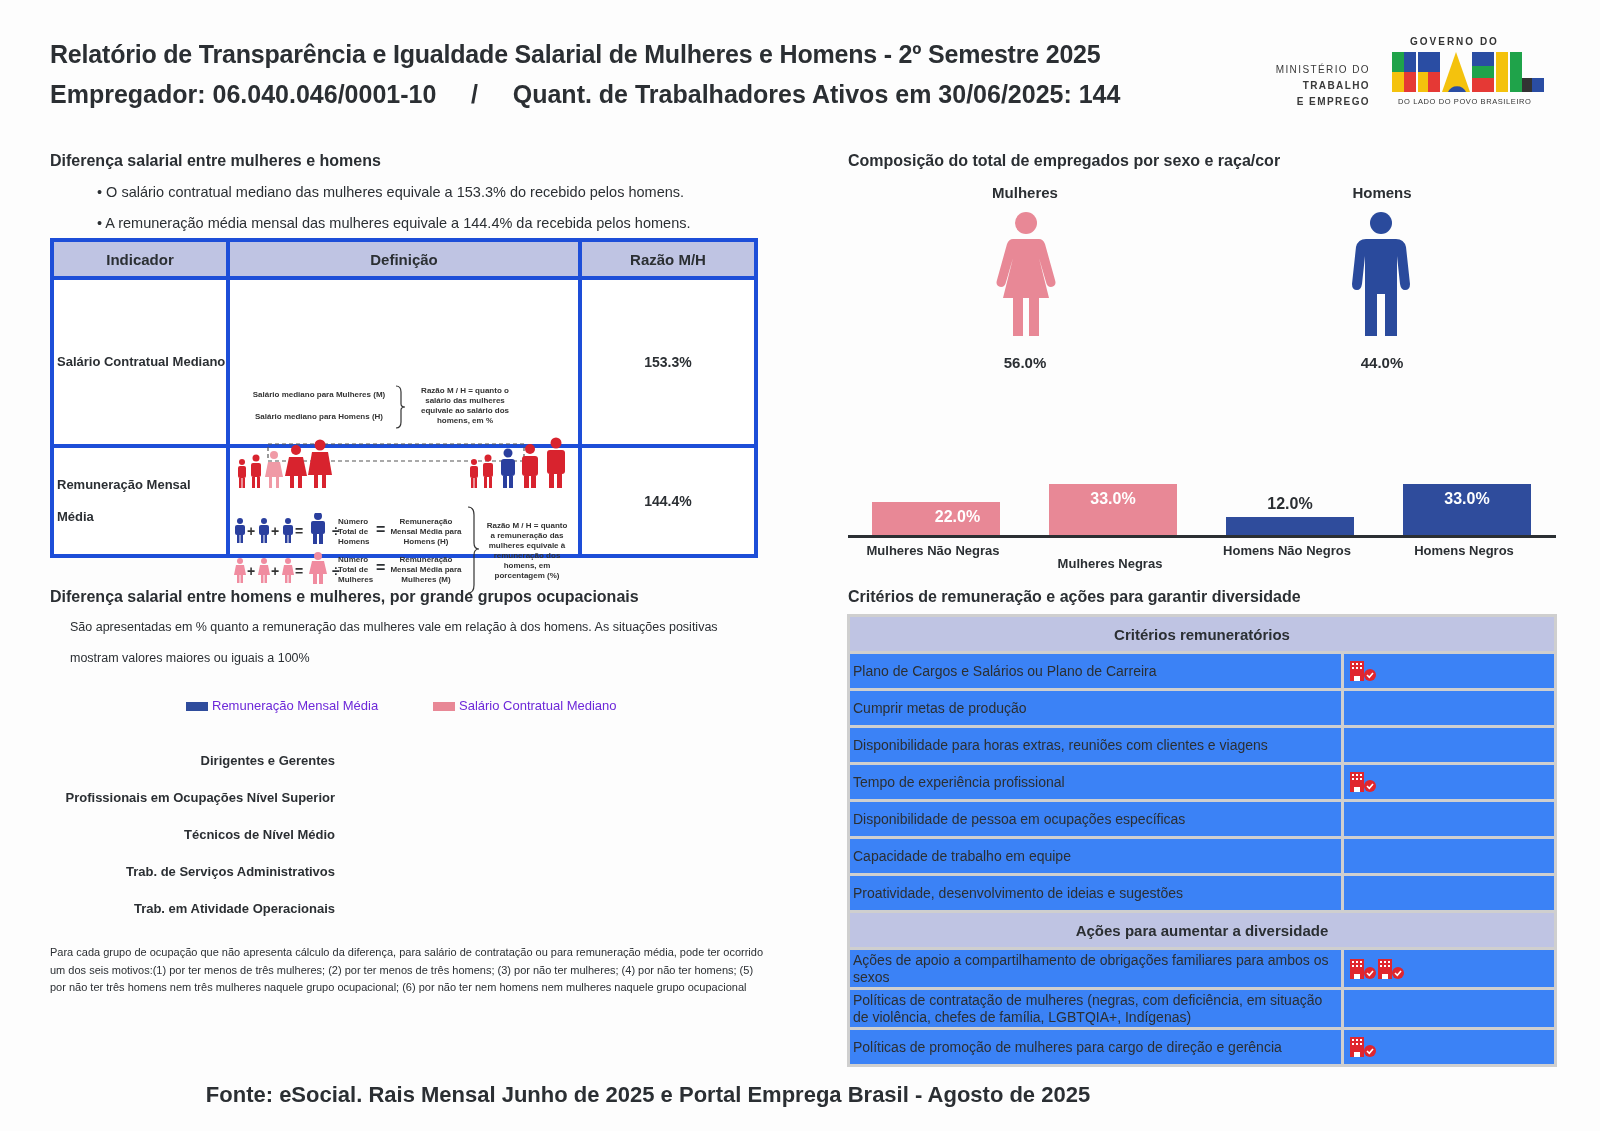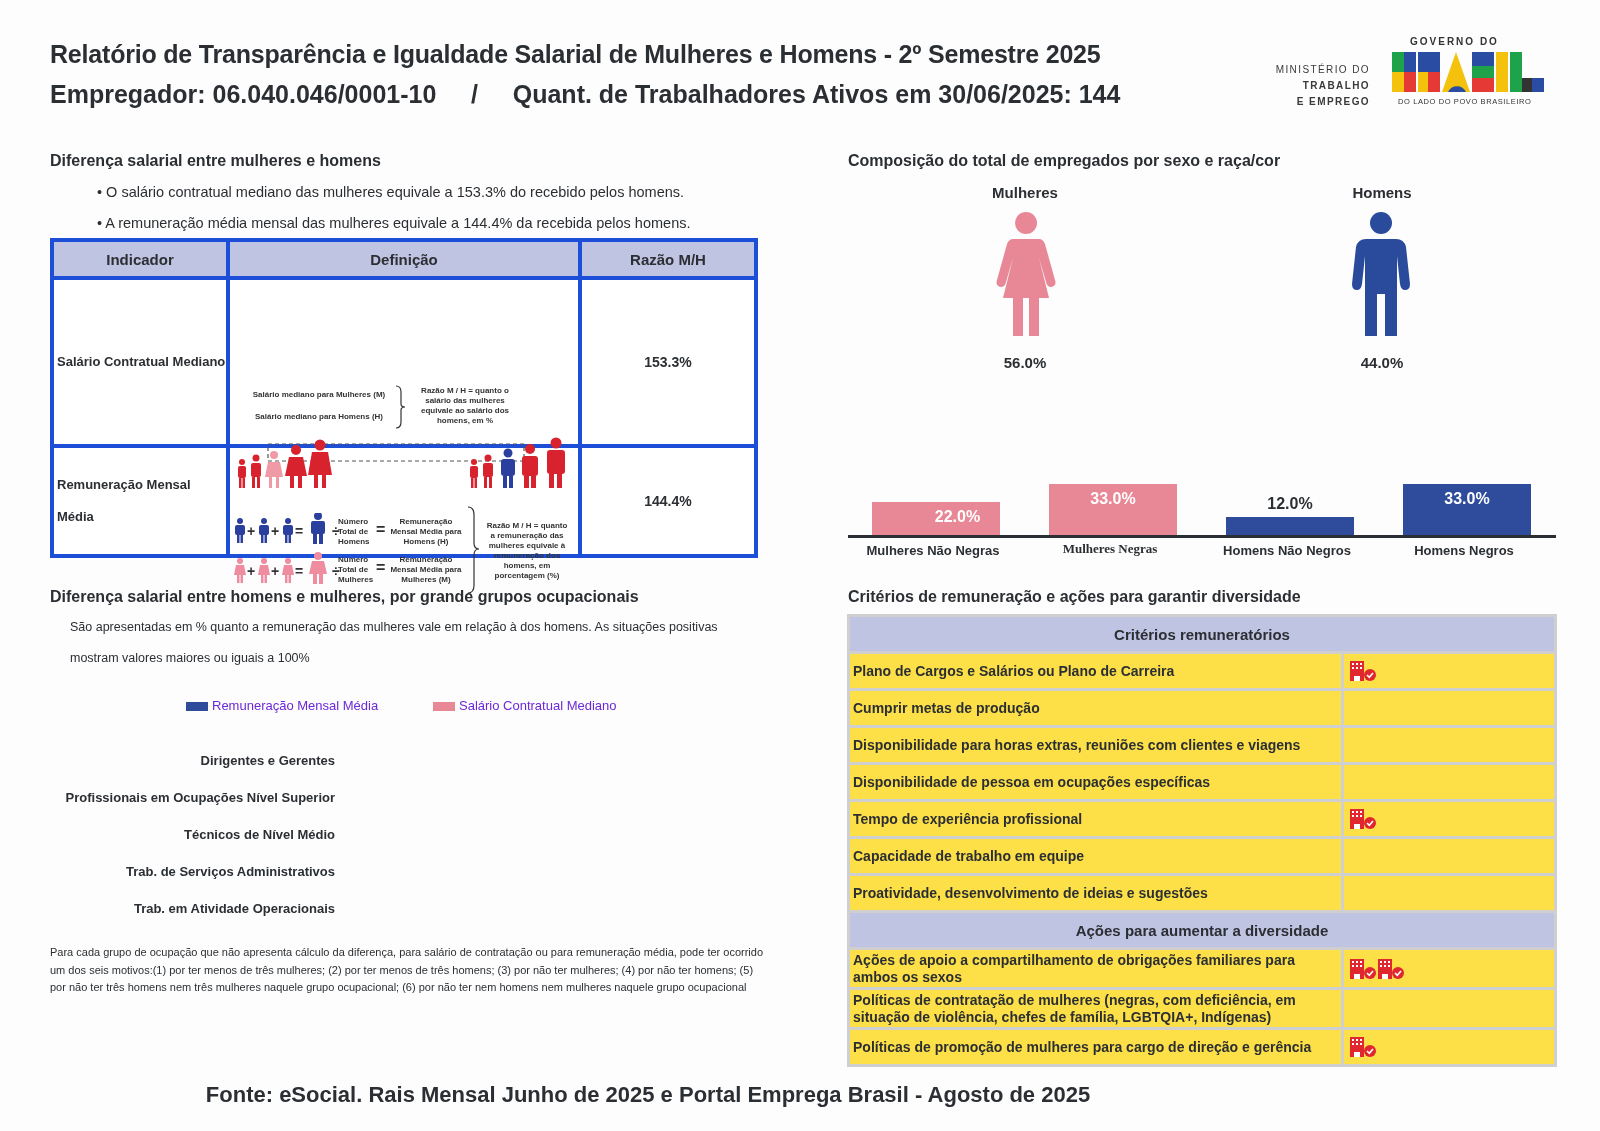--- a/index.html
+++ b/index.html
@@ -44,21 +44,21 @@
   .occ-desc { font-size: 12.5px; color: #2b2f33; line-height: 31px; width: 700px; margin-left: 20px; }
   .legend-sw { display: inline-block; width: 22px; height: 9px; vertical-align: middle; margin-right: 4px; }
   .legend { font-size: 13px; color: #6d28d9; }
   .occ-row { position: absolute; right: 1265px; font-size: 13px; font-weight: bold; text-align: right; white-space: nowrap; }
   .footnote { left: 50px; top: 944px; width: 715px; font-size: 11px; line-height: 17.5px; color: #2b2f33; }
 
   
   table.crit { position: absolute; left: 847px; top: 614px; width: 710px; border-collapse: collapse; }
   table.crit td, table.crit th { border: 3px solid #cfcfcf; }
   table.crit th { background: #bfc4e3; font-size: 15px; font-weight: bold; height: 37px; color: #2b2f33; }
-  table.crit td { background: #fde047; font-size: 14px; font-weight: bold; color: #2b2f33; height: 37px; padding-left: 3px; line-height: 17px; }
+  table.crit td { background: #3b82f6; font-size: 14px; font-weight: normal; color: #2b2f33; height: 37px; padding-left: 3px; line-height: 17px; }
   table.crit td.ic { width: 213px; padding-left: 6px; }
 
   .bldg { display: inline-block; width: 28px; height: 20px; vertical-align: middle; }
 
   .source { left: 0; top: 1082px; width: 1296px; text-align: center; font-size: 22px; font-weight: bold; color: #2b2f33; }
 </style>
 </head>
 <body>
 
 <div class="abs title">Relatório de Transparência e Igualdade Salarial de Mulheres e Homens - 2º Semestre 2025</div>
@@ -269,21 +269,21 @@
   <div class="bar" style="left:201px; height:52px; background:#e88896;"></div>
   <div class="bar" style="left:378px; height:19px; background:#2f4c9c;"></div>
   <div class="bar" style="left:555px; height:52px; background:#2f4c9c;"></div>
   <div class="abs" style="left:0; bottom:-2px; width:708px; height:3px; background:#2b2f33;"></div>
   <div class="bar-val" style="left:24px; top:32px; color:#fff;padding-left:43px;">22.0%</div>
   <div class="bar-val" style="left:201px; top:14px; color:#fff;">33.0%</div>
   <div class="bar-val" style="left:378px; top:19px; color:#2b2f33;">12.0%</div>
   <div class="bar-val" style="left:555px; top:14px; color:#fff;">33.0%</div>
 </div>
 <div class="bar-cat" style="left:848px; top:543px;">Mulheres Não Negras</div>
-<div class="bar-cat" style="left:1025px; top:541px;font-family:Liberation Serif, serif;">Mulheres Negras</div>
+<div class="bar-cat" style="left:1025px; top:556px;">Mulheres Negras</div>
 <div class="bar-cat" style="left:1202px; top:543px;">Homens Não Negros</div>
 <div class="bar-cat" style="left:1379px; top:543px;">Homens Negros</div>
 
 <div class="abs section-title" style="left:50px; top:588px;">Diferença salarial entre homens e mulheres, por grande grupos ocupacionais</div>
 <div class="abs occ-desc" style="left:50px; top:612px;">
   <div>São apresentadas em % quanto a remuneração das mulheres vale em relação à dos homens. As situações positivas</div>
   <div>mostram valores maiores ou iguais a 100%</div>
 </div>
 <div class="abs legend" style="left:186px; top:698px;">
   <span class="legend-sw" style="background:#2f4c9c"></span><span>Remuneração Mensal Média</span>
@@ -332,30 +332,30 @@
   </tr>
   <tr>
     <td>Cumprir metas de produção</td>
     <td class="ic"></td>
   </tr>
   <tr>
     <td>Disponibilidade para horas extras, reuniões com clientes e viagens</td>
     <td class="ic"></td>
   </tr>
   <tr>
-    <td>Disponibilidade de pessoa em ocupações específicas</td>
-    <td class="ic"></td>
-  </tr>
-  <tr>
     <td>Tempo de experiência profissional</td>
     <td class="ic"><svg class="bldg" viewBox="0 0 28 20">
             <use href="#bldg"></use>
           </svg></td>
   </tr>
   <tr>
+    <td>Disponibilidade de pessoa em ocupações específicas</td>
+    <td class="ic"></td>
+  </tr>
+  <tr>
     <td>Capacidade de trabalho em equipe</td>
     <td class="ic"></td>
   </tr>
   <tr>
     <td>Proatividade, desenvolvimento de ideias e sugestões</td>
     <td class="ic"></td>
   </tr>
   <tr>
         <th colspan="2">Ações para aumentar a diversidade</th>
       </tr>

